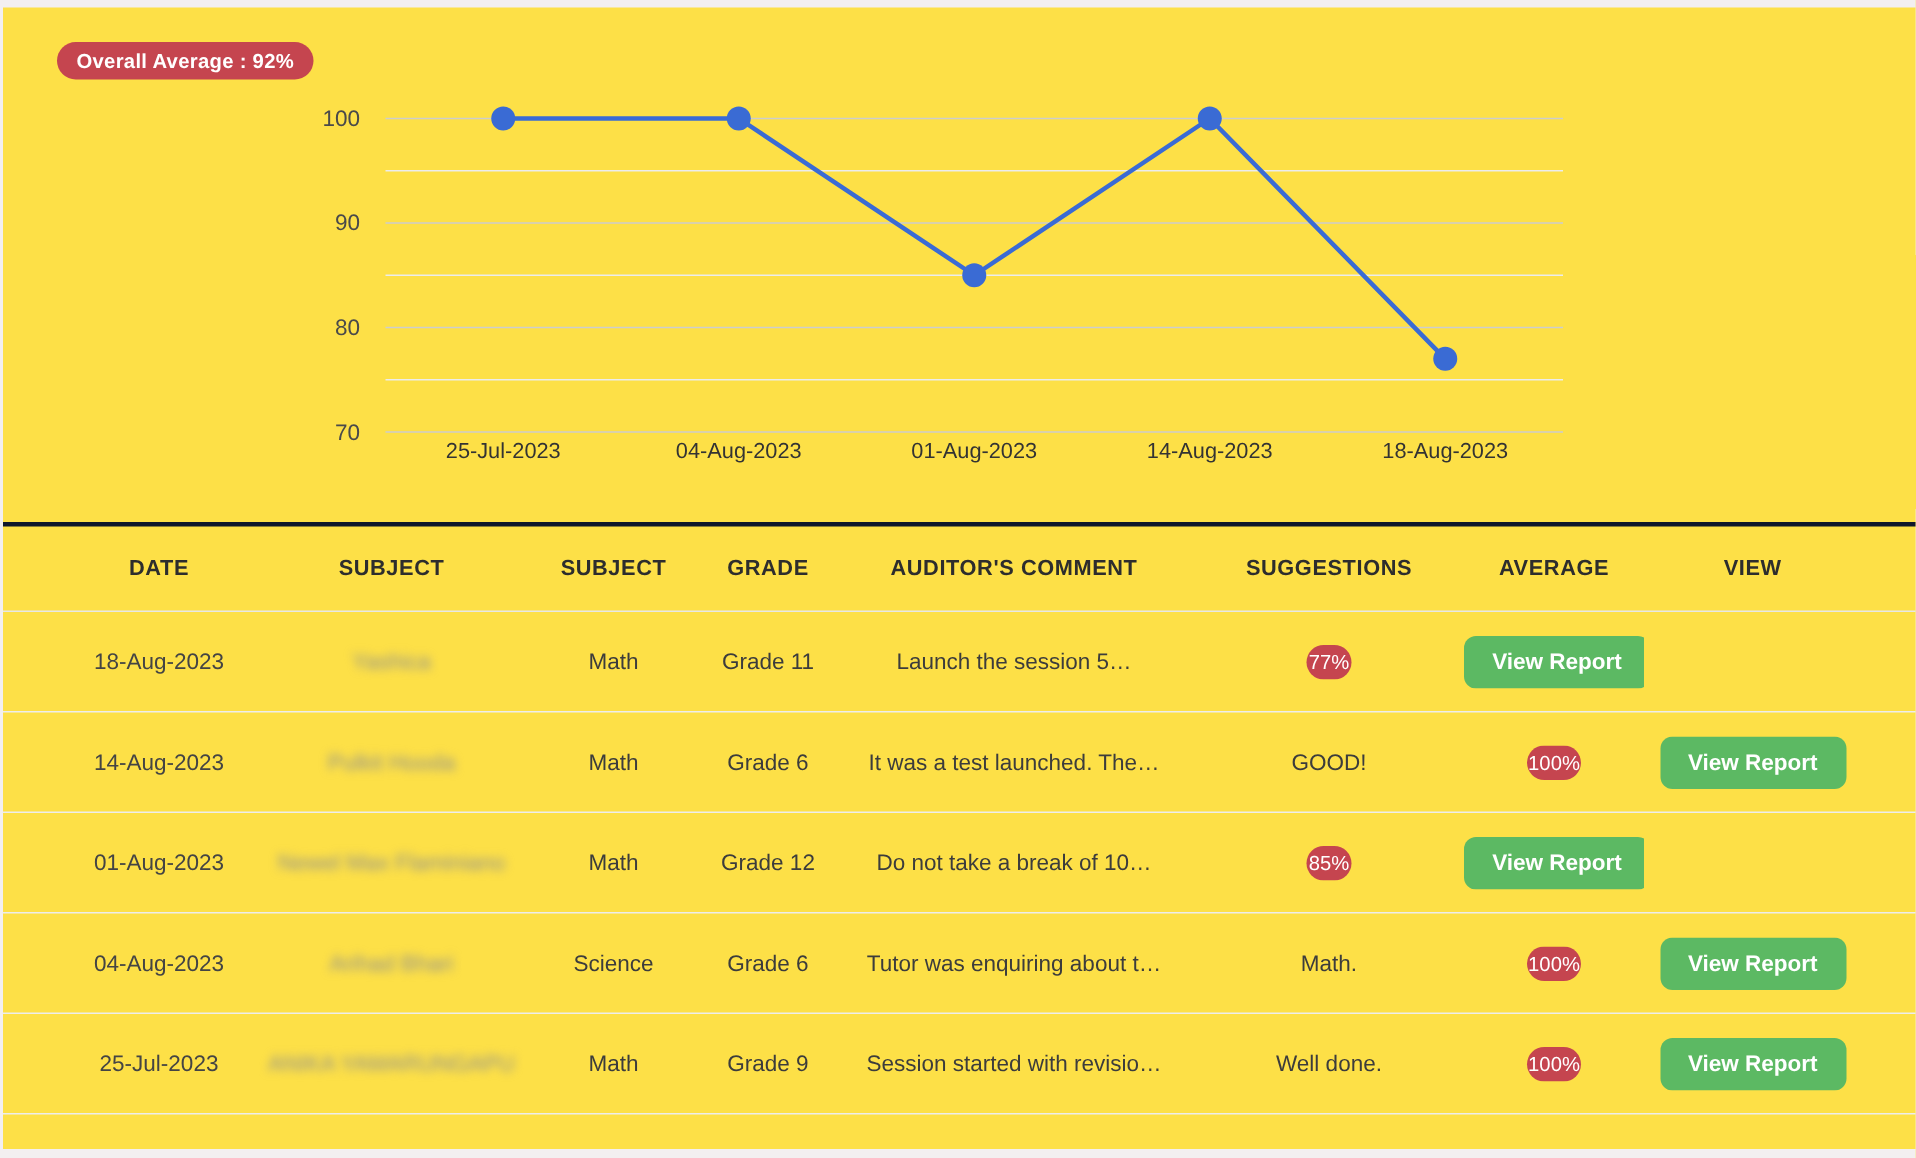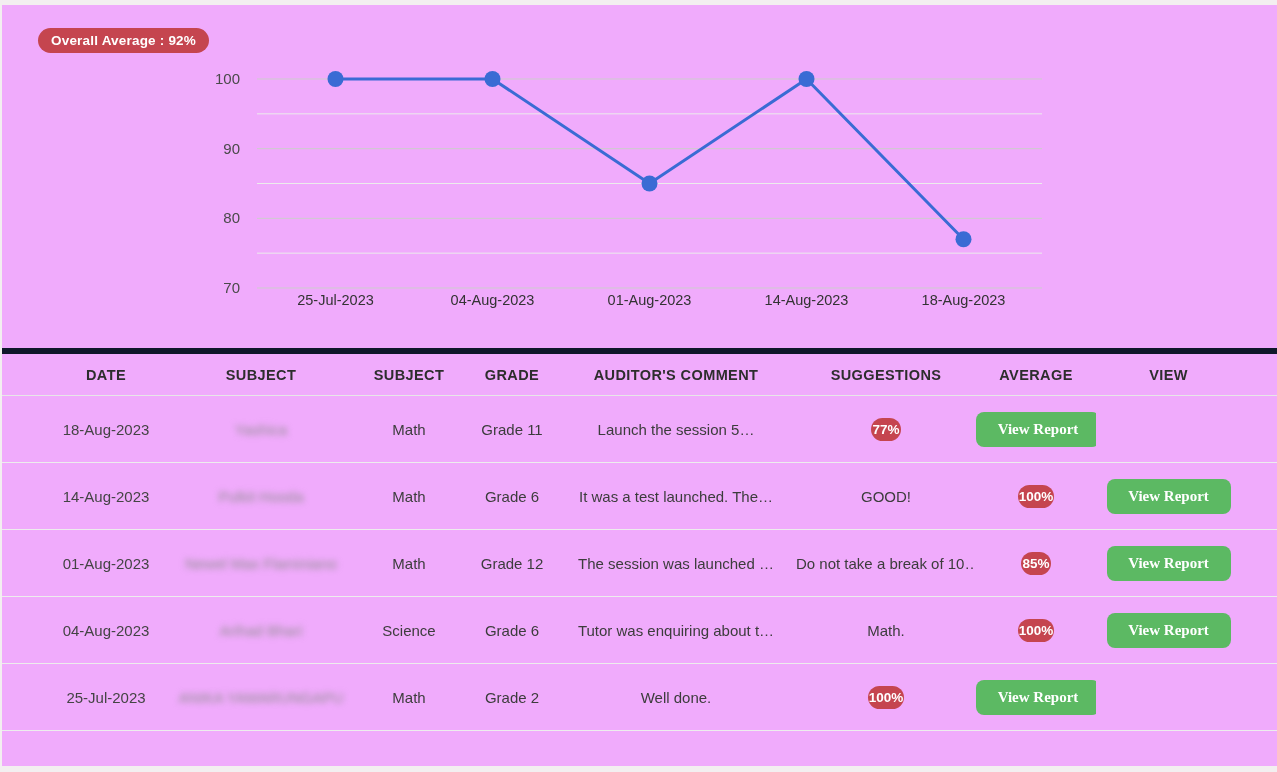--- a/index.html
+++ b/index.html
@@ -1,17 +1,17 @@
 <!DOCTYPE html>
 <html><head>
 <meta charset="utf-8">
 <style>
   * { margin:0; padding:0; box-sizing:border-box; }
   html,body { width:1277px; height:772px; background:#f3eff0; font-family:"Liberation Sans", sans-serif; overflow:hidden; }
-  .page { position:absolute; top:5px; left:2px; right:0; bottom:6px; background:#f0abfc; }
+  .page { position:absolute; top:5px; left:2px; right:0; bottom:6px; background:#fde047; }
 
   
   .badge-overall {
     position:absolute; left:36px; top:23px;
     background:#c5454f; color:#ffffff;
     font-size:13.5px; font-weight:bold; letter-spacing:.2px;
     padding:5px 13px; border-radius:14px; white-space:nowrap;
   }
 
   
@@ -23,41 +23,41 @@
 
   
   .audit-table { position:absolute; left:0; top:343px; right:0; }
   .thead, .trow {
     display:grid;
     grid-template-columns:132px 178px 118px 88px 240px 180px 120px 1fr;
     padding-left:38px; padding-right:36px;
     align-items:center;
   }
   .thead {
-    height:48px;
-    border-top:6px solid #0f172a;
+    height:60px;
+    border-top:3px solid #0f172a;
     border-bottom:1px solid #e7e7e7;
   }
   .th {
     text-align:center; font-size:14.5px; font-weight:bold;
     color:#2d2d2d; letter-spacing:.4px;
   }
   .trow { height:67px; border-bottom:1px solid #ededed; }
   .td { text-align:center; font-size:15px; color:#3c3c3c; overflow:hidden; white-space:nowrap; }
   .td.date { color:#444444; }
   .td.student { filter:blur(3.2px); color:#8f8f8f; user-select:none; }
   .pill {
     display:inline-block; background:#c5454f; color:#fff;
-    font-size:13.5px; font-weight:bold;
+    font-size:13.5px; font-weight:normal;
     padding:4px 1px; border-radius:13px;
   }
   .view-btn {
     display:inline-block; background:#5cb963; color:#ffffff;
     border:none; border-radius:8px; cursor:pointer;
-    font-family:Liberation Serif, serif;
+    font-family:Liberation Sans, sans-serif;
     font-size:15px; font-weight:bold;
     padding:9px 18px; min-width:124px;
   }
 </style>
 </head>
 <body>
 
 <div class="page">
 
   <div class="badge-overall">Overall Average : 92%</div>
@@ -118,40 +118,40 @@
           <div class="td comment">It was a test launched. The…</div>
           <div class="td suggestion">GOOD!</div>
           <div class="td average"><span class="pill">100%</span></div>
           <div class="td view"><button class="view-btn">View Report</button></div>
         </div>
         <div class="trow">
           <div class="td date">01-Aug-2023</div>
           <div class="td student">Newel Max Flaminiano</div>
           <div class="td subject">Math</div>
           <div class="td grade">Grade 12</div>
-          <div class="td comment">The session was launched …</div>
           <div class="td suggestion">Do not take a break of 10…</div>
           <div class="td average"><span class="pill">85%</span></div>
           <div class="td view"><button class="view-btn">View Report</button></div>
         </div>
         <div class="trow">
           <div class="td date">04-Aug-2023</div>
           <div class="td student">Arihad Bhari</div>
           <div class="td subject">Science</div>
           <div class="td grade">Grade 6</div>
           <div class="td comment">Tutor was enquiring about t…</div>
           <div class="td suggestion">Math.</div>
           <div class="td average"><span class="pill">100%</span></div>
           <div class="td view"><button class="view-btn">View Report</button></div>
         </div>
         <div class="trow">
           <div class="td date">25-Jul-2023</div>
           <div class="td student">ANIKA YAMARUNGAPU</div>
           <div class="td subject">Math</div>
-          <div class="td grade">Grade 2</div>
+          <div class="td grade">Grade 9</div>
+          <div class="td comment">Session started with revisio…</div>
           <div class="td suggestion">Well done.</div>
           <div class="td average"><span class="pill">100%</span></div>
           <div class="td view"><button class="view-btn">View Report</button></div>
         </div>
       </div>
   </div>
 
 </div>
 
 </body></html>

